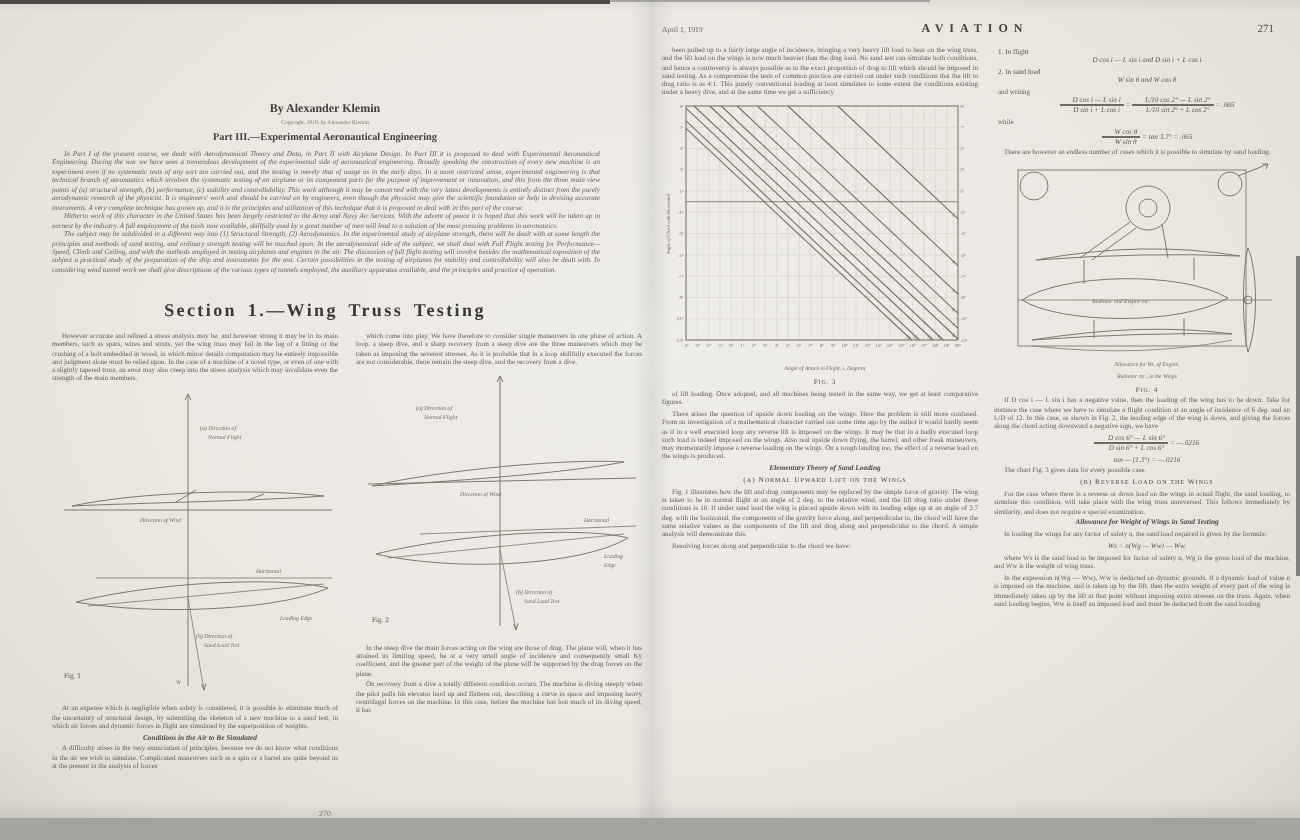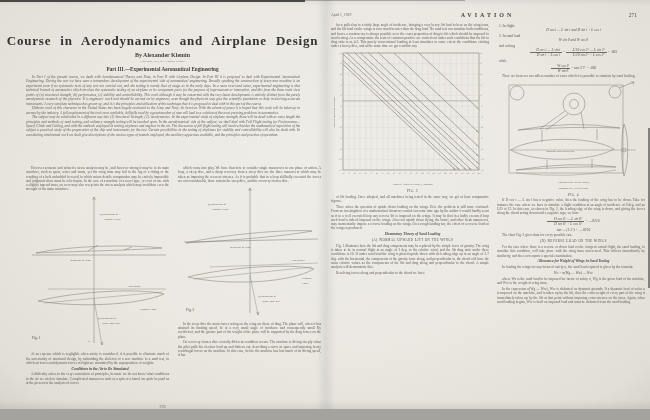--- a/index.html
+++ b/index.html
@@ -80,31 +80,31 @@
 <body>
 
 <div class="stage">
   <div class="paper"></div>
   <div class="gutter"></div>
   <div class="edge-top"></div>
   <div class="edge-top2"></div>
   <div class="edge-right"></div>
 
   <div class="page lp">
-    <div class="t-title">Course in Aerodynamics and Airplane Design</div>
     <div class="t-byline">By Alexander Klemin</div>
     <div class="t-copy">Copyright, 1919, by Alexander Klemin</div>
     <div class="t-part">Part III.—Experimental Aeronautical Engineering</div>
 
     <div class="intro">
       <p>In Part I of the present course, we dealt with Aerodynamical Theory and Data, in Part II with Airplane Design.  In Part III it is proposed to deal with Experimental Aeronautical Engineering.  During the war we have seen a tremendous development of the experimental side of aeronautical engineering.  Broadly speaking the construction of every new machine is an experiment even if no systematic tests of any sort are carried out, and the testing is merely that of usage as in the early days. In a more restricted sense, experimental engineering is that technical branch of aeronautics which involves the systematic testing of an airplane or its component parts for the purpose of improvement or innovation, and this from the three main view points of (a) structural strength, (b) performance, (c) stability and controllability.  This work although it may be concerned with the very latest developments is entirely distinct from the purely aerodynamic research of the physicist.  It is engineers' work and should be carried on by engineers, even though the physicist may give the scientific foundation or help in devising accurate instruments.  A very complete technique has grown up, and it is the principles and utilization of this technique that it is proposed to deal with in this part of the course.</p>
       <p>Hitherto work of this character in the United States has been largely restricted to the Army and Navy Air Services.  With the advent of peace it is hoped that this work will be taken up in earnest by the industry.  A full employment of the tools now available, skillfully used by a great number of men will lead to a solution of the most pressing problems in aeronautics.</p>
       <p>The subject may be subdivided in a different way into (1) Structural Strength, (2) Aerodynamics.  In the experimental study of airplane strength, there will be dealt with at some length the principles and methods of sand testing, and ordinary strength testing will be touched upon.  In the aerodynamical side of the subject, we shall deal with Full Flight testing for Performance—Speed, Climb and Ceiling, and with the methods employed in testing airplanes and engines in the air.  The discussion of full flight testing will involve besides the mathematical exposition of the subject a practical study of the preparation of the ship and instruments for the test.  Certain possibilities in the testing of airplanes for stability and controllability will also be dealt with.  In considering wind tunnel work we shall give descriptions of the various types of tunnels employed, the auxiliary apparatus available, and the principles and practice of operation.</p>
     </div>
 
+    <div class="sec-head">Section 1.—Wing Truss Testing</div>
 
     <div class="col lcol1">
       <p>However accurate and refined a stress analysis may be, and however strong it may be in its main members, such as spars, wires and struts, yet the wing truss may fail in the lug of a fitting or the crushing of a bolt embedded in wood, in which minor details computation may be entirely impossible and judgment alone must be relied upon.  In the case of a machine of a novel type, or even of one with a slightly tapered truss, an error may also creep into the stress analysis which may invalidate even the strength of the main members.</p>
 
       <svg class="fig-svg" width="140" height="158" viewBox="0 0 140 158">
         <g stroke="#7b786f" stroke-width="0.5" fill="none">
           <line x1="66" y1="4" x2="66" y2="62"></line>
           <path d="M64.5,7 L66,4 L67.5,7"></path>
           <path d="M8,60 C40,53 100,51 134,55 C100,57.5 40,58.5 8,60 Z"></path>
           <line x1="4" y1="62" x2="138" y2="62"></line>

